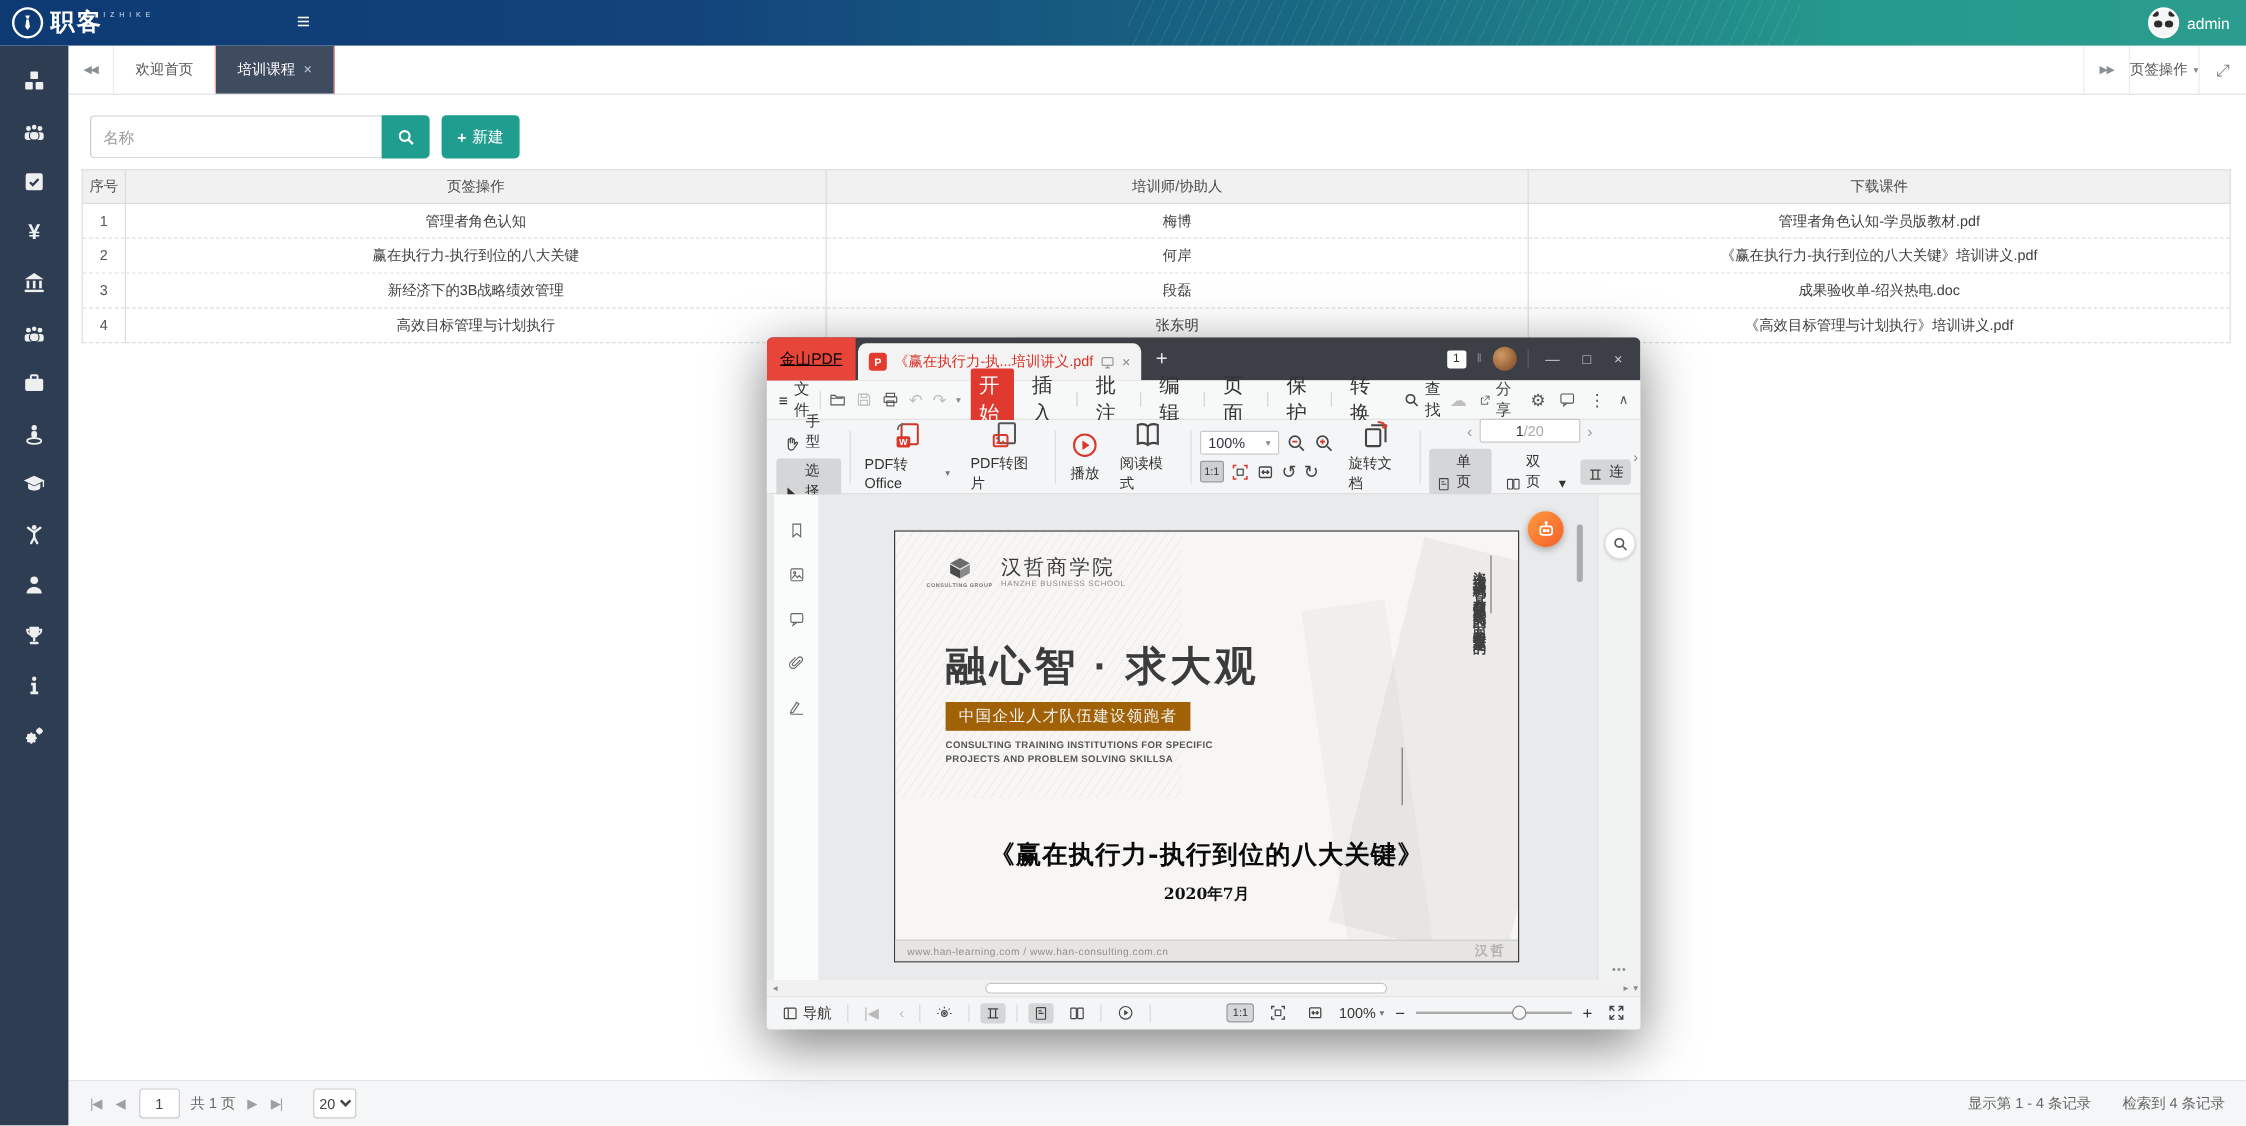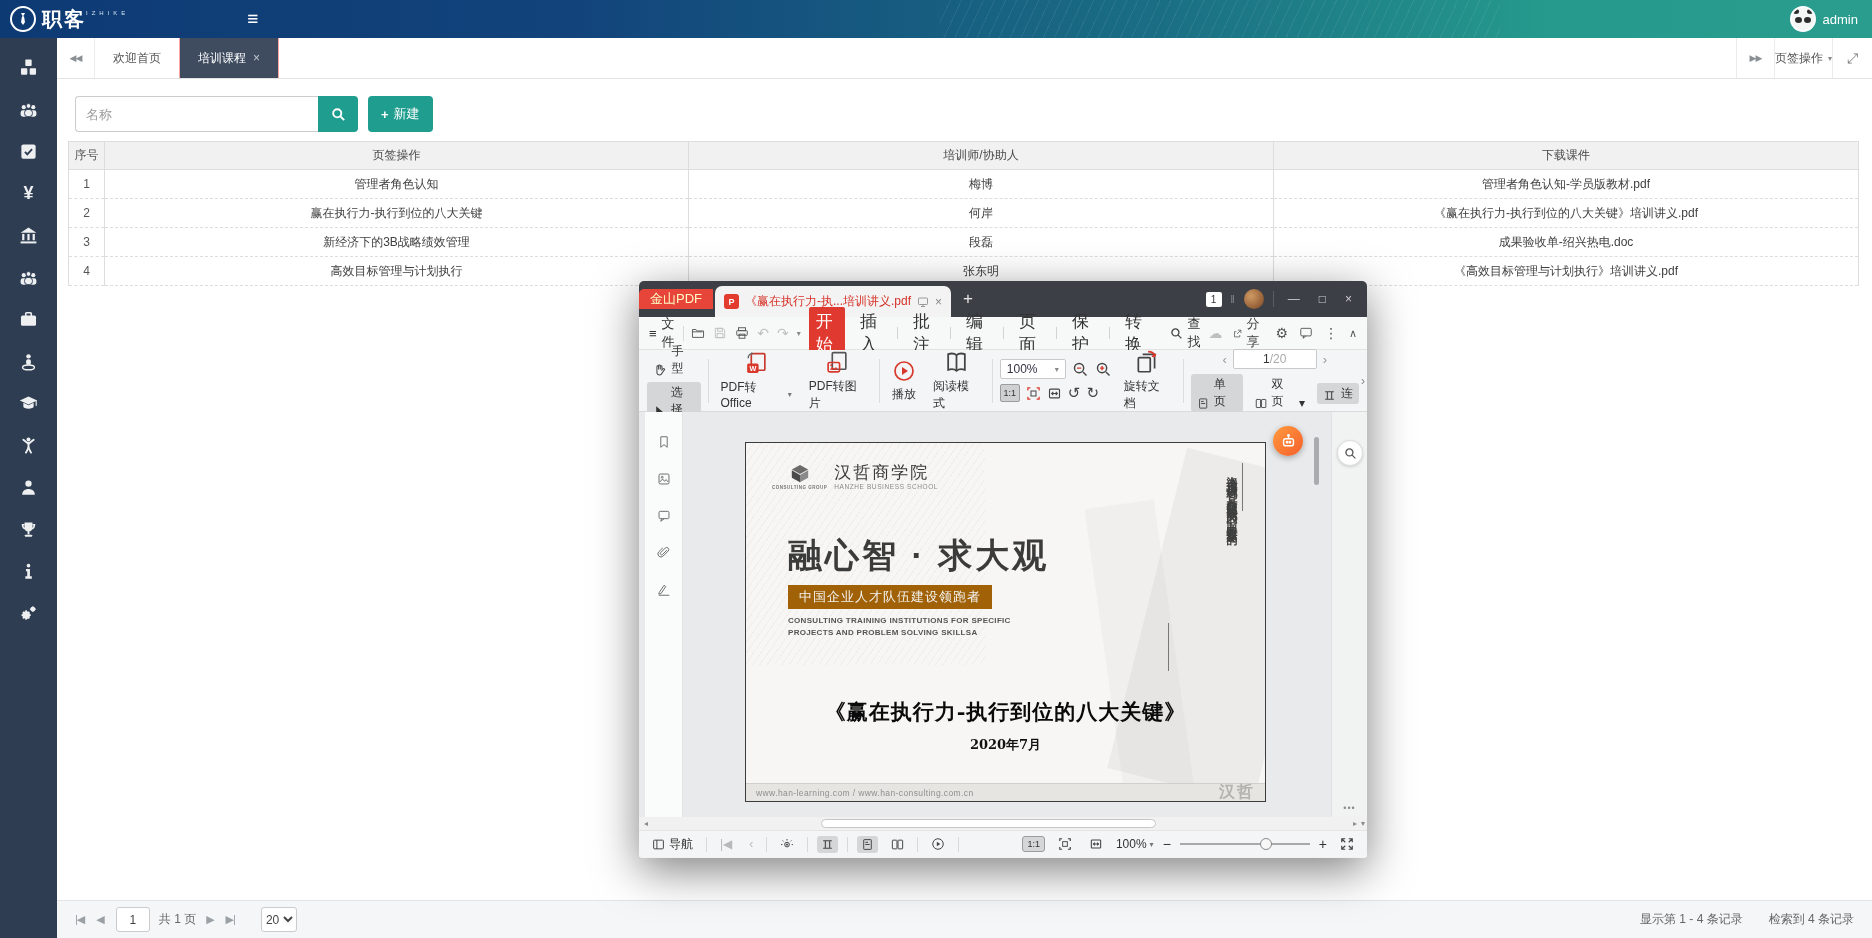--- a/index.html
+++ b/index.html
@@ -64,21 +64,21 @@
   .pager{position:absolute;left:57px;top:900px;width:1815px;height:38px;background:#f5f6f7;border-top:1px solid #e4e4e4;display:flex;align-items:center;padding:0 18px;z-index:4;color:#666;}
   .pg-nav{color:#9aa0a5;font-size:11px;margin-right:12px;cursor:pointer;letter-spacing:-1px;}
   .pg-input{width:34px;height:25px;border:1px solid #ccc;border-radius:3px;text-align:center;font-size:12px;color:#444;margin-right:9px;}
   .pg-total{margin-right:10px;font-size:12px;}
   .pg-size{margin-left:14px;height:25px;border:1px solid #ccc;border-radius:3px;font-size:12px;color:#444;background:#fff;}
   .pg-right{margin-left:auto;display:flex;gap:26px;font-size:12px;color:#666;}
 
   
   .pdfwin{position:absolute;left:639px;top:281px;width:728px;height:577px;z-index:40;box-shadow:0 12px 45px rgba(0,0,0,.5);border-radius:5px 5px 3px 3px;background:#f2f3f4;overflow:hidden;}
   .ptitle{height:36px;background:#3c3f45;display:flex;align-items:center;}
-  .kpdf{height:20px;padding:0 11px;background:#e8453a;color:#fef9c3;font-size:13px;display:flex;align-items:center;border-radius:5px 0 0 0;cursor:pointer;}
+  .kpdf{height:36px;padding:0 11px;background:#e8453a;color:#000000;font-size:13px;display:flex;align-items:center;border-radius:5px 0 0 0;cursor:pointer;text-decoration:underline;}
   .doctab{margin-left:2px;margin-top:5px;height:31px;background:#f4f3f4;border-radius:7px 7px 0 0;display:flex;align-items:center;padding:0 9px;gap:6px;cursor:pointer;}
   .pdficon{width:15px;height:15px;background:#e33b2e;border-radius:3px;color:#fff;font-size:9px;font-weight:bold;display:flex;align-items:center;justify-content:center;}
   .doctitle{color:#d63226;font-size:12px;white-space:nowrap;}
   .doctab .mon{color:#999;}
   .doctab .tx{color:#888;font-size:12px;}
   .newtab{color:#e8e8e8;font-size:17px;margin-left:12px;cursor:pointer;}
   .pt-right{margin-left:auto;display:flex;align-items:center;gap:9px;margin-right:10px;}
   .cnt{width:16px;height:15px;background:#fff;border-radius:2px;color:#333;font-size:10px;display:flex;align-items:center;justify-content:center;cursor:pointer;}
   .pipe{color:#8a8d93;font-size:10px;}
   .pavatar{width:20px;height:20px;border-radius:50%;background:radial-gradient(circle at 35% 35%,#d09a64,#7a4423);cursor:pointer;}
@@ -138,21 +138,21 @@
   .pbadge{position:absolute;left:42px;top:142px;background:#a16207;color:#f2f2f2;font-size:13px;padding:3px 11px;letter-spacing:1px;}
   .encap{position:absolute;left:42px;top:172px;font-size:8px;font-weight:bold;color:#555;line-height:1.55;letter-spacing:.3px;}
   .vtext{position:absolute;right:26px;top:24px;height:205px;writing-mode:vertical-rl;display:flex;gap:7px;font-size:11px;font-weight:bold;color:#3f3f3f;letter-spacing:2px;}
   .vtext span{display:block;}
   .vrule1{position:absolute;right:22px;top:20px;width:1px;height:48px;background:#777;}
   .vrule2{position:absolute;right:96px;top:180px;width:1px;height:48px;background:#777;}
   .ptitle2{position:absolute;left:0;right:0;top:255px;text-align:center;font-family:"DejaVu Serif",serif;font-weight:bold;font-size:21px;color:#0a0a0a;letter-spacing:1px;}
   .pdate{position:absolute;left:0;right:0;top:293px;text-align:center;font-family:"DejaVu Serif",serif;font-weight:bold;font-size:13px;color:#111;}
   .pfoot{position:absolute;left:0;right:0;bottom:0;height:18px;background:#e6e5e2;border-top:1px solid #cfcfcd;display:flex;align-items:center;padding:0 10px;}
   .pfoot .url{font-size:8.5px;color:#8f8f8f;letter-spacing:.4px;}
-  .pfoot .mark{margin-left:auto;font-size:16px;color:#b5b3af;font-weight:bold;letter-spacing:2px;}
+  .pfoot .mark{margin-left:auto;font-size:11px;color:#b5b3af;font-weight:bold;letter-spacing:2px;}
 
   .aibtn{position:absolute;left:634px;top:14px;width:30px;height:30px;border-radius:50%;background:linear-gradient(135deg,#ff9a3e,#f55f2b);box-shadow:0 2px 6px rgba(0,0,0,.3);display:flex;align-items:center;justify-content:center;cursor:pointer;}
   .vscroll{position:absolute;left:675px;top:0;bottom:0;width:5px;}
   .vthumb{position:absolute;left:0;top:25px;width:5px;height:48px;background:#a9acae;border-radius:3px;cursor:grab;}
   .rstrip{position:absolute;right:0;top:0;bottom:0;width:36px;background:#f1f2f2;border-left:1px solid #e2e2e2;}
   .findbtn{position:absolute;left:5px;top:28px;width:26px;height:26px;border-radius:50%;background:#fff;border:1px solid #ddd;box-shadow:0 1px 3px rgba(0,0,0,.15);display:flex;align-items:center;justify-content:center;cursor:pointer;}
   .moreh{position:absolute;left:0;right:0;bottom:4px;text-align:center;color:#8a8a8a;font-size:9px;letter-spacing:1px;cursor:pointer;}
 
   .hscroll{height:14px;background:#f1f1f1;border-bottom:1px solid #e4e4e4;display:flex;align-items:center;position:relative;}
   .hs-ar{width:14px;text-align:center;color:#8b8b8b;font-size:8px;cursor:pointer;}

